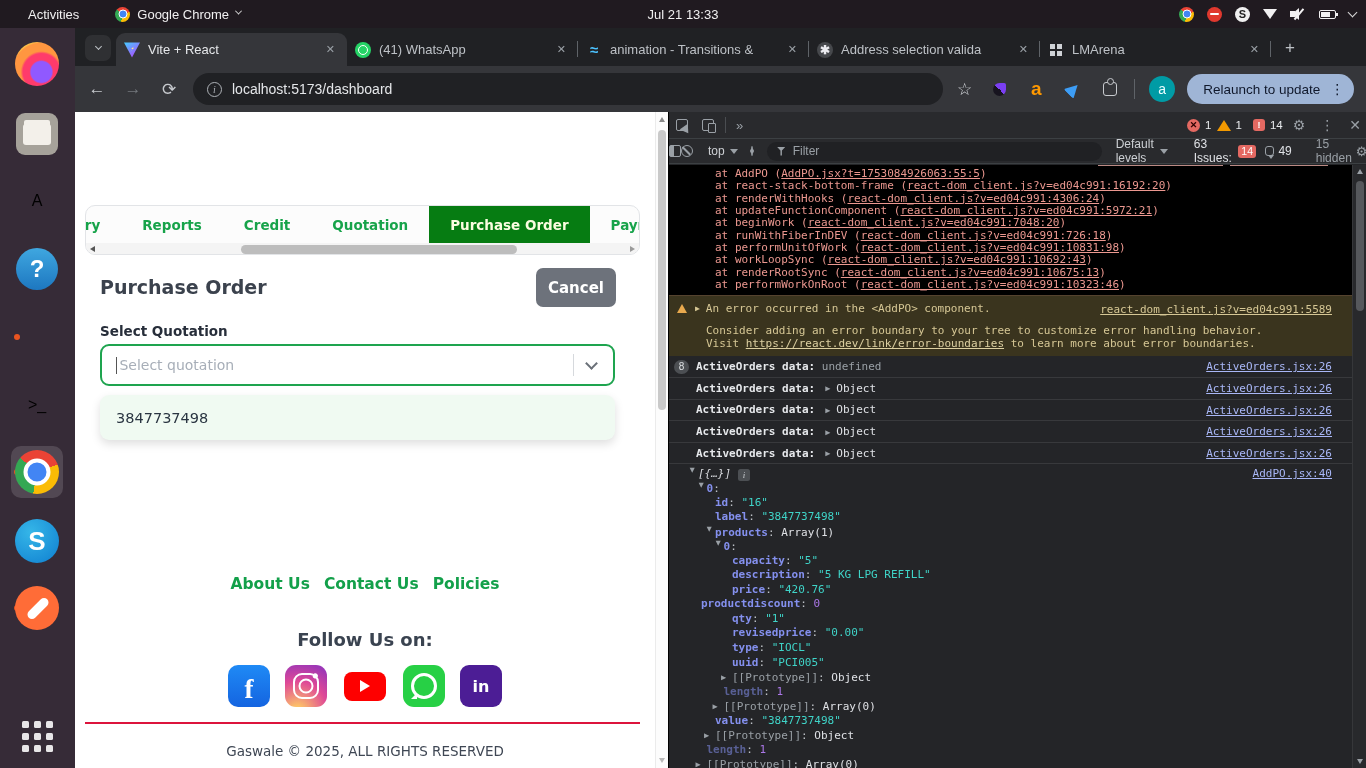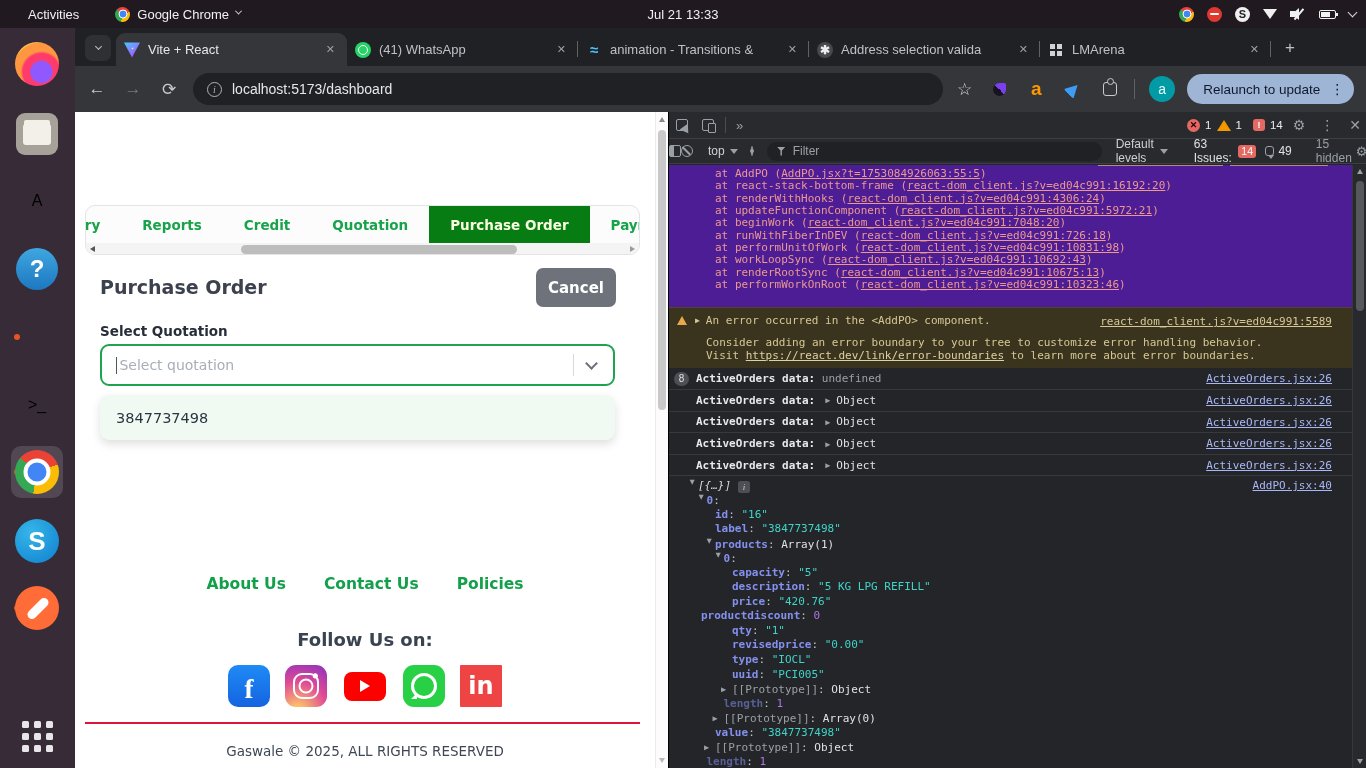--- a/index.html
+++ b/index.html
@@ -113,37 +113,37 @@
   #po-title{position:absolute;left:25px;top:164px;font-size:19px;font-weight:bold;color:#3b424d}
   #cancel{position:absolute;left:461px;top:156px;width:80px;height:39px;background:#6d727b;color:#fff;font-weight:bold;font-size:15px;border-radius:7px;display:flex;align-items:center;justify-content:center}
   #sq-label{position:absolute;left:25px;top:211px;font-size:13.5px;font-weight:bold;color:#272e3a}
   #select{position:absolute;left:25px;top:232px;width:515px;height:42px;border:2.4px solid #1ea44f;border-radius:9px;background:#fff;display:flex;align-items:center}
   #caret{width:1.4px;height:17px;background:#555;margin-left:14px}
   #sq-ph{color:#a7aeb8;font-size:14px;margin-left:2px;flex:1}
   #sel-div{width:1px;height:22px;background:#d6d9dd}
   #sel-chev{width:9px;height:9px;border-right:2px solid #6a7078;border-bottom:2px solid #6a7078;transform:rotate(45deg);margin:-4px 17px 0 13px}
   #dropdown{position:absolute;left:25px;top:283px;width:515px;height:45px;background:#f0faf2;border-radius:9px;box-shadow:0 4px 10px rgba(0,0,0,.13);display:flex;align-items:center}
   #dd-opt{margin-left:16px;font-size:14.5px;color:#2a3542}
-  #flinks{position:absolute;left:0;top:463px;width:580px;display:flex;justify-content:center;gap:38px}
+  #flinks{position:absolute;left:0;top:463px;width:580px;display:flex;justify-content:center;gap:14px}
   .flink{color:#13a04a;font-weight:bold;font-size:15.5px}
   #follow{position:absolute;left:0;top:517px;width:580px;text-align:center;font-size:18px;font-weight:bold;color:#3a4350}
   #social{position:absolute;left:0;top:552px;width:580px;display:flex;justify-content:center;align-items:center;gap:15px;height:44px}
   .soc{width:42px;height:42px;position:relative;display:flex;align-items:center;justify-content:center}
   .s-fb{background:linear-gradient(#1f8af5,#1464e0);border-radius:10px;color:#fff;font-weight:bold;font-size:27px;font-family:"Liberation Serif",serif}
   .s-fb i{font-style:normal;margin-top:6px}
   .s-ig{border-radius:11px;background:radial-gradient(circle at 72% 26%,#fff 0 2.2px,transparent 3px),radial-gradient(circle at 30% 110%,#fdc468 8%,#df4996 55%,#9b36b7 90%)}
   .s-ig::before{content:"";position:absolute;inset:8px;border:2.6px solid #fff;border-radius:9px}
   .s-ig::after{content:"";position:absolute;left:50%;top:50%;width:11px;height:11px;transform:translate(-50%,-50%);border:2.6px solid #fff;border-radius:50%}
   .s-yt{width:46px}
   .s-yt::before{content:"";position:absolute;left:2px;top:7px;width:42px;height:29px;background:#fe0000;border-radius:8px}
   .s-yt::after{content:"";position:relative;width:0;height:0;border-left:10px solid #fff;border-top:6px solid transparent;border-bottom:6px solid transparent}
   .s-wa{background:#27d045;border-radius:11px}
   .s-wa::before{content:"";width:20px;height:20px;border:3px solid #fff;border-radius:50%}
   .s-wa::after{content:"";position:absolute;left:8px;bottom:8px;width:6px;height:6px;background:#fff;clip-path:polygon(0 100%,100% 0,100% 100%)}
-  .s-li{background:#ef4444;border-radius:1px;color:#fff;font-weight:bold;font-size:24px}
+  .s-li{background:#4c1d95;border-radius:9px;color:#fff;font-weight:bold;font-size:16px}
   #redline{position:absolute;left:10px;top:610px;width:555px;height:1.5px;background:#dc143c}
   #copyright{position:absolute;left:0;top:631px;width:580px;text-align:center;font-size:13.5px;color:#3f4754}
 
   
   #devtools{position:relative;width:698px;height:656px;background:#242528;border-left:1px solid #000;color:#bdc1c6}
   #dt-tabs{height:27px;background:#292a2d;border-bottom:1px solid #3c4043;display:flex;align-items:center;font-size:12px}
   .dt-ic{width:26px;display:flex;align-items:center;justify-content:center}
   .insp{width:12px;height:12px;border:1.4px solid #9aa0a6;border-radius:2px;position:relative}
   .insp::after{content:"";position:absolute;right:-4px;bottom:-4px;border-left:5px solid transparent;border-right:5px solid transparent;border-top:8px solid #9aa0a6;transform:rotate(-35deg)}
   .device{width:12px;height:12px;border:1.4px solid #9aa0a6;border-radius:2px;position:relative}
@@ -178,21 +178,21 @@
   #dt-bar .gear{color:#9aa0a6;font-size:13px;margin:0 8px 0 4px}
   #dt-bar .bar-sep{width:1px;height:16px;background:#4a4d51;margin-left:12px}
 
   #console{position:absolute;left:0;top:53px;width:684px;bottom:0;overflow:hidden;font-family:"DejaVu Sans Mono",monospace;font-size:11px}
   #con-scroll{position:absolute;right:0;top:53px;width:14px;bottom:0;background:#28292c;border-left:1px solid #36373a}
   #con-scroll .up,#con-scroll .dn{position:absolute;left:3.5px;width:0;height:0;border-left:3.5px solid transparent;border-right:3.5px solid transparent}
   #con-scroll .up{top:4px;border-bottom:5px solid #9aa0a6}
   #con-scroll .dn{bottom:4px;border-top:5px solid #9aa0a6}
   #con-thumb{position:absolute;left:2.5px;top:16px;width:8px;height:130px;background:#56585c;border-radius:4px}
 
-  #errblock{position:relative;background:#4c1d95;color:#ec9890;padding:3px 0 16px}
+  #errblock{position:relative;background:#000000;color:#ec9890;padding:3px 0 4px}
   .clip-underline{position:absolute;top:0;height:1px;background:#bb8a84}
   .stline{height:12.35px;line-height:12.35px;padding-left:46px;white-space:nowrap}
   .stline a{color:#ec9890;text-decoration:underline}
   #warnblock{position:relative;background:#3a341e;color:#d6c795;padding:5px 0 6px;border-top:1px solid #55432f}
   .wline1{display:flex;align-items:center;height:14px}
   .warn-tri{width:0;height:0;border-left:5.5px solid transparent;border-right:5.5px solid transparent;border-bottom:9px solid #e8a94e;margin:0 8px 0 8px;position:relative}
   .wexp{color:#d6c795;font-size:8px;margin-right:6px}
   #warnblock .src{position:absolute;right:21px;top:7px;color:#d6c795;text-decoration:underline}
   .wline2{padding-left:37px;margin-top:9px;height:13px;line-height:13px}
   .wline3{padding-left:37px;height:13px;line-height:13px}

